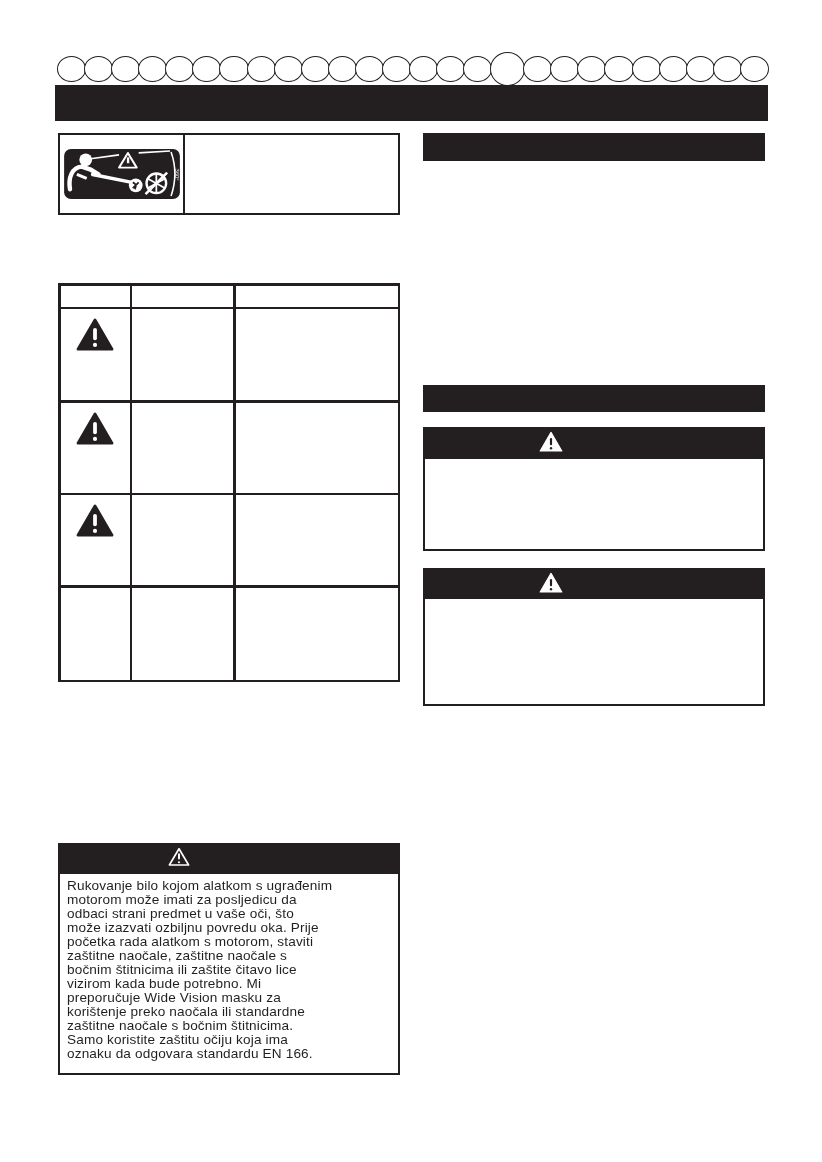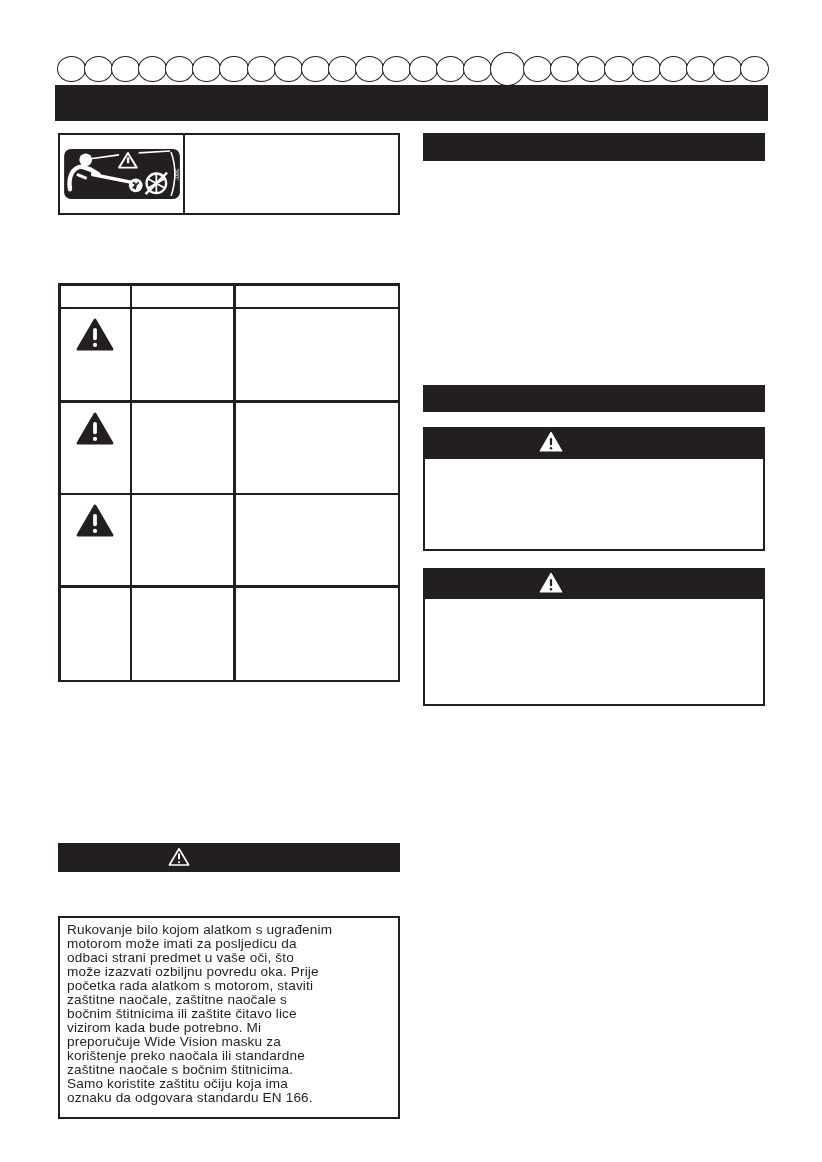--- a/index.html
+++ b/index.html
@@ -32,21 +32,21 @@
   
   .warn-header{position:absolute;background:#231f20;}
   .warn-header svg{position:absolute;top:4px;}
   .warn-body{position:absolute;background:#fff;border:2px solid #231f20;box-sizing:border-box;}
   .wA-h{left:423px;top:427px;width:342px;height:30px;}
   .wA-b{left:423px;top:457px;width:342px;height:94px;}
   .wB-h{left:423px;top:568px;width:342px;height:29px;}
   .wB-b{left:423px;top:597px;width:342px;height:109px;}
   
   .eye-h{left:58px;top:843px;width:342px;height:29px;}
-  .eye-b{left:58px;top:916px;width:342px;height:203px;}
+  .eye-b{left:58px;top:872px;width:342px;height:203px;}
   .eye-text{
     padding:5px 5px 0 7px;font-size:13.6px;line-height:14px;
     letter-spacing:0.15px;white-space:pre-line;color:#231f20;
   }
 </style>
 </head>
 <body>
 
 <div class="page">
 

